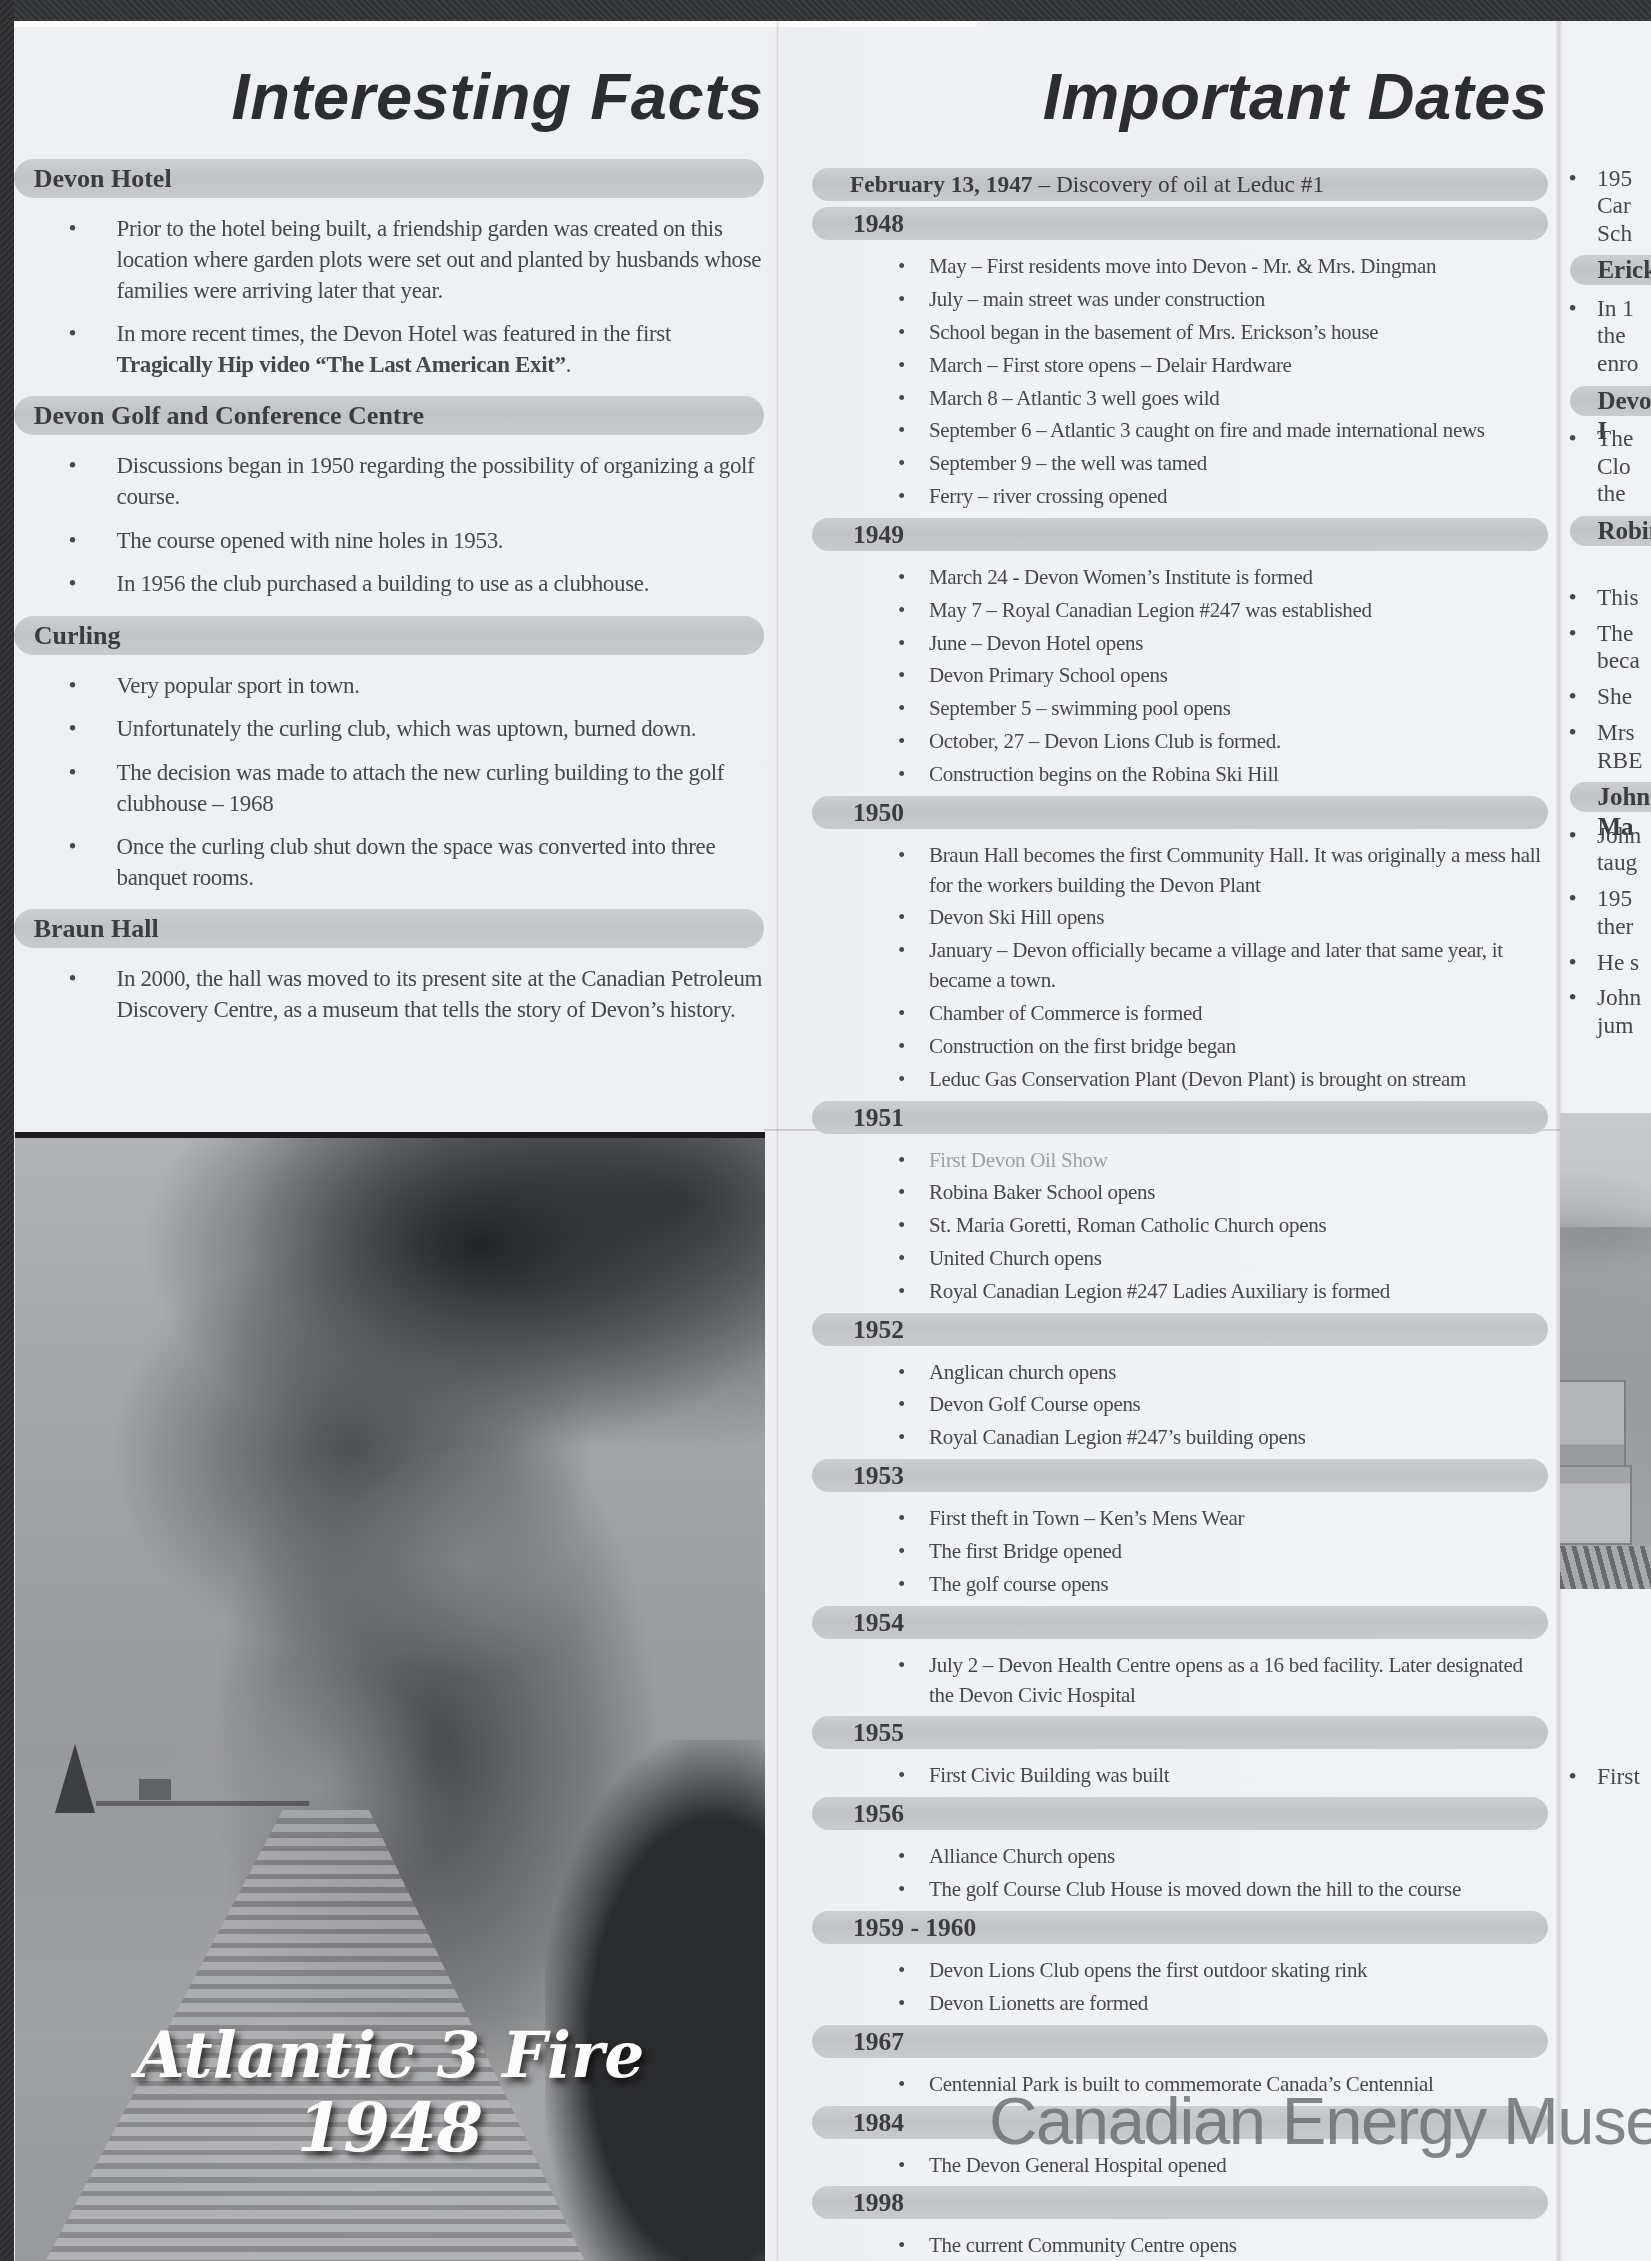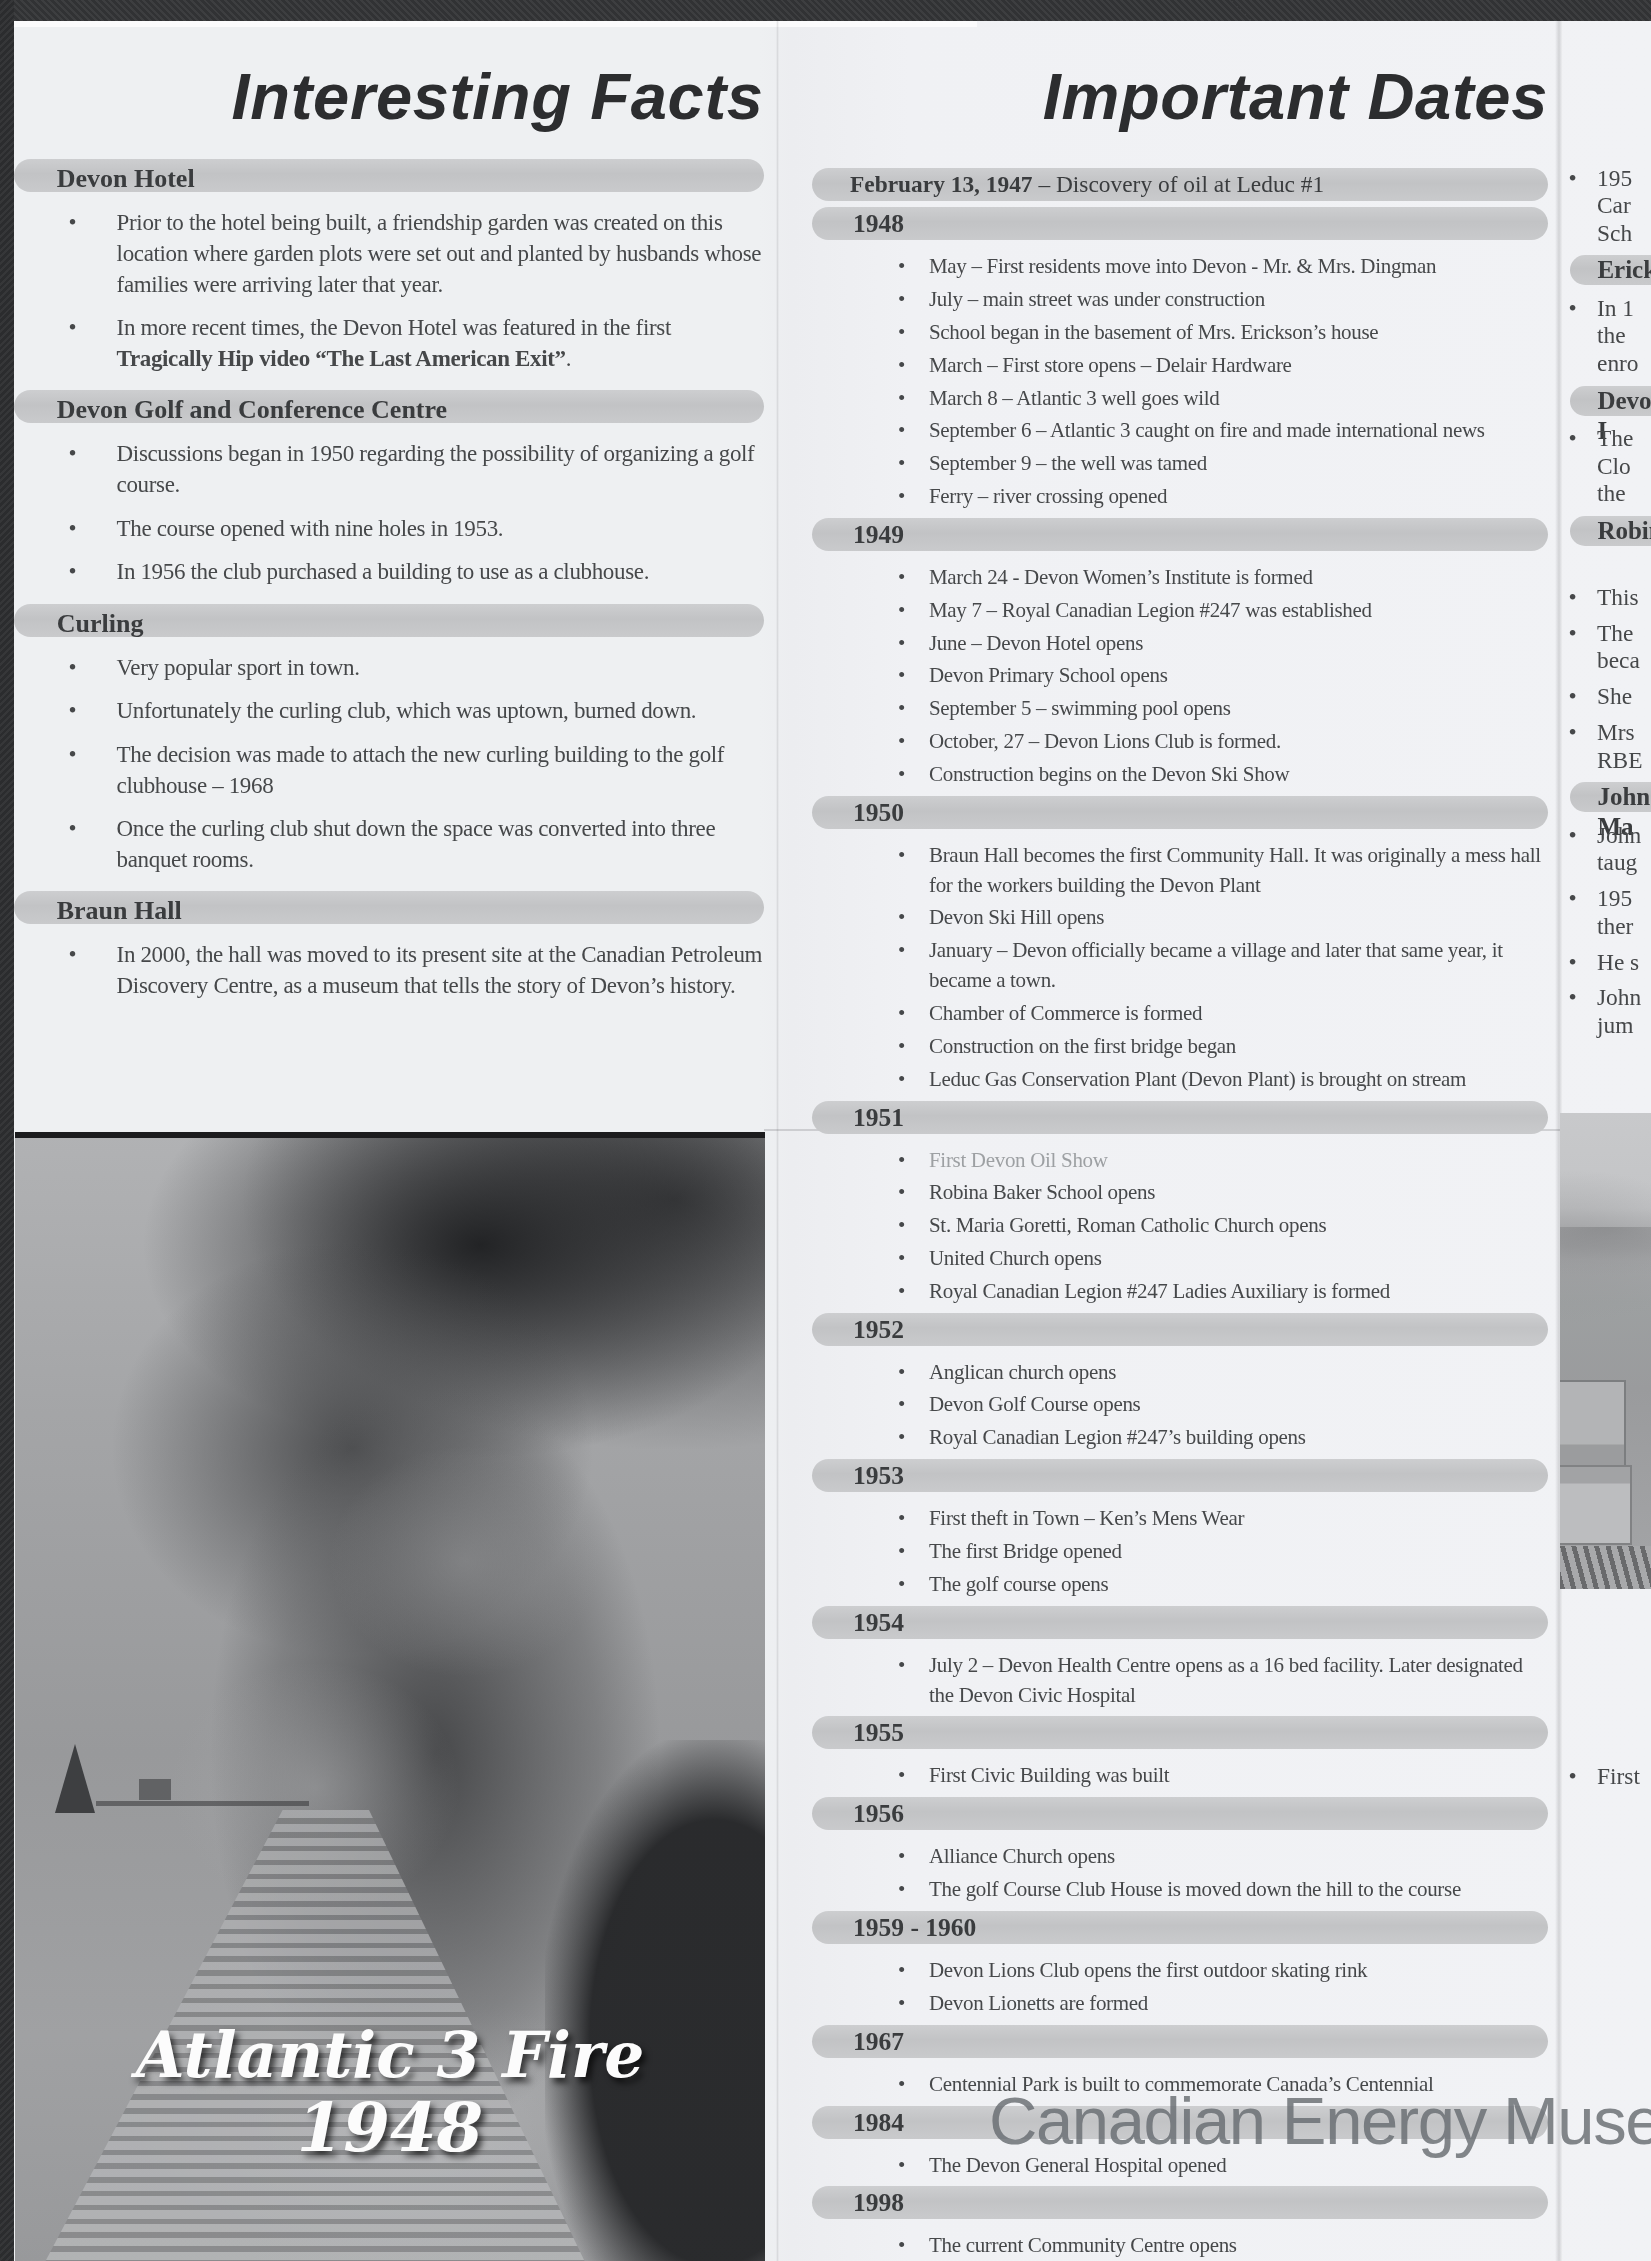--- a/index.html
+++ b/index.html
@@ -21,21 +21,21 @@
   
   .col-left{position:absolute;left:20.6px;top:20.6px;width:743px;}
   .col-mid{position:absolute;left:812px;top:20.6px;width:736px;}
   .col-right{position:absolute;left:1563px;top:20.6px;width:88px;height:1769px;overflow:hidden;}
 
   .script-title{font-family:Liberation Sans, sans-serif;font-style:italic;font-weight:700;
     font-size:65px;color:#2c2d2f;text-align:right;margin:38px 0 0 0;letter-spacing:0.7px;}
 
   .bar{background:linear-gradient(180deg,#cdced0 0%,#c2c3c5 45%,#c9cacc 100%);
     border-radius:20.6px;color:#3a3c3e;font-weight:700;}
-  .left-bar{height:33px;line-height:39px;font-size:26px;padding-left:43px;
+  .left-bar{height:39px;line-height:39px;font-size:26px;padding-left:20px;
     margin:16.5px 0 15px -6.9px;width:auto;}
   .col-left .left-bar:first-of-type{margin-top:25px;}
   .mid-bar{height:33px;line-height:33px;font-size:25.5px;padding-left:41px;margin:6.9px 0 11px 0;}
   .intro-bar{height:33px;line-height:33px;font-size:23.4px;padding-left:38px;margin:34px 0 0 0;font-weight:400;}
   .intro-bar .b{font-weight:700;}
   .right-bar{height:30px;line-height:30px;font-size:25px;padding-left:27.5px;
     border-radius:18px 0 0 18px;margin:5.5px -6.9px 9.6px 6.9px;}
 
   .item{position:relative;}
   .item::before{content:"\2022";position:absolute;top:0;color:#46484a;}
@@ -160,21 +160,21 @@
         <div class="item mid-item"><span>September 6 – Atlantic 3 caught on fire and made international news</span></div>
         <div class="item mid-item"><span>September 9 – the well was tamed</span></div>
         <div class="item mid-item"><span>Ferry – river crossing opened</span></div>
         <div class="bar mid-bar"><span class="bar-text">1949</span></div>
         <div class="item mid-item"><span>March 24 - Devon Women’s Institute is formed</span></div>
         <div class="item mid-item"><span>May 7 – Royal Canadian Legion #247 was established</span></div>
         <div class="item mid-item"><span>June – Devon Hotel opens</span></div>
         <div class="item mid-item"><span>Devon Primary School opens</span></div>
         <div class="item mid-item"><span>September 5 – swimming pool opens</span></div>
         <div class="item mid-item"><span>October, 27 – Devon Lions Club is formed.</span></div>
-        <div class="item mid-item"><span>Construction begins on the Devon Ski Show</span></div>
+        <div class="item mid-item"><span>Construction begins on the Robina Ski Hill</span></div>
         <div class="bar mid-bar"><span class="bar-text">1950</span></div>
         <div class="item mid-item"><span>Braun Hall becomes the first Community Hall. It was originally a mess hall for the workers building the Devon Plant</span></div>
         <div class="item mid-item"><span>Devon Ski Hill opens</span></div>
         <div class="item mid-item"><span>January – Devon officially became a village and later that same year, it became a town.</span></div>
         <div class="item mid-item"><span>Chamber of Commerce is formed</span></div>
         <div class="item mid-item"><span>Construction on the first bridge began</span></div>
         <div class="item mid-item"><span>Leduc Gas Conservation Plant (Devon Plant) is brought on stream</span></div>
         <div class="bar mid-bar"><span class="bar-text">1951</span></div>
         <div class="item mid-item"><span class="faded">First Devon Oil Show</span></div>
         <div class="item mid-item"><span>Robina Baker School opens</span></div>

